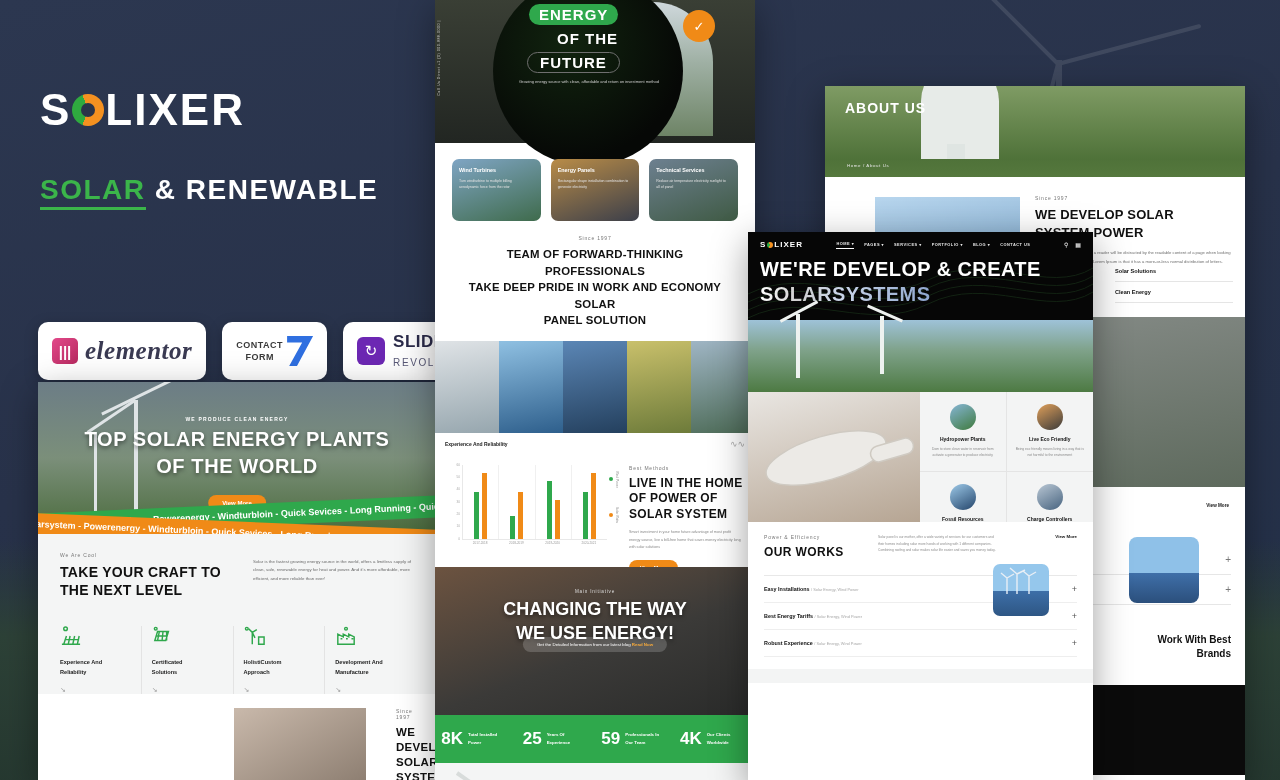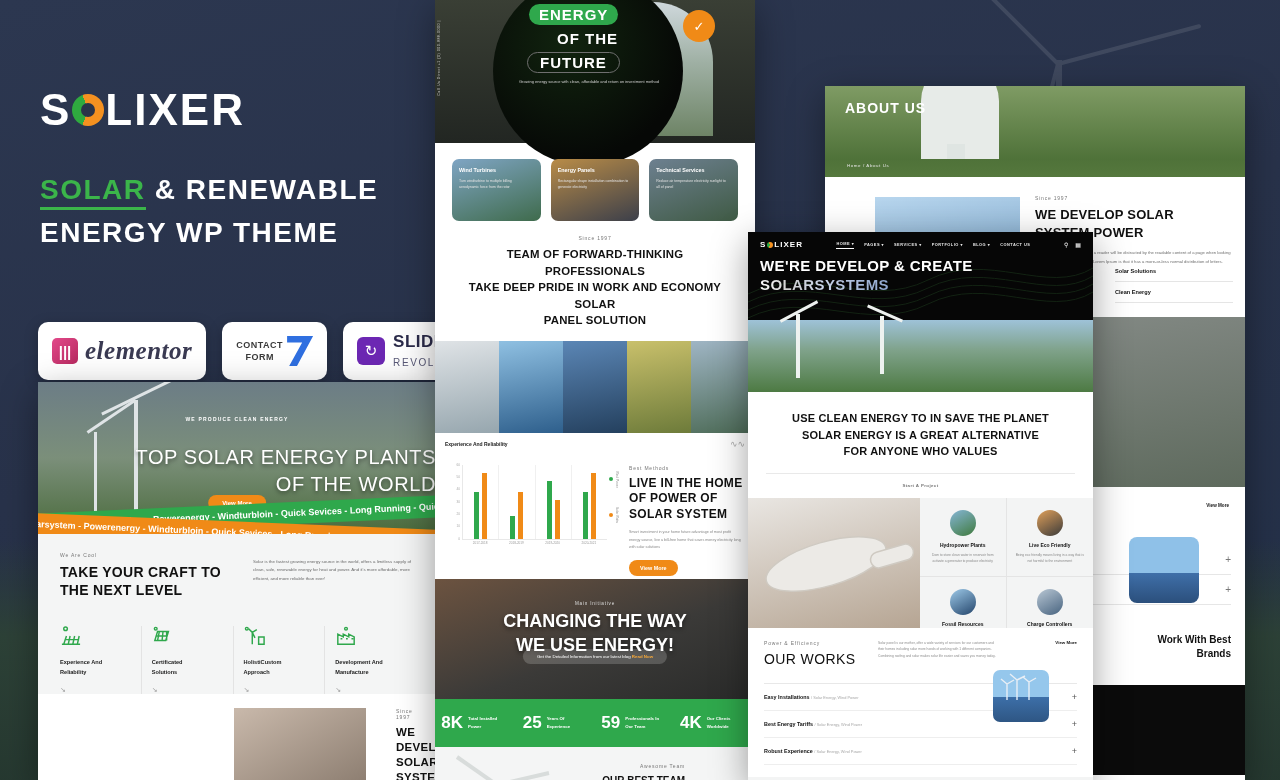--- a/index.html
+++ b/index.html
@@ -43,22 +43,22 @@
     display:flex;align-items:center;justify-content:center;color:#fff;font-size:15px;}
 
   
   .panel{position:absolute;background:#fff;overflow:hidden;box-shadow:0 10px 34px rgba(0,0,0,.38);}
 
   
   #panelA{left:38px;top:382px;width:398px;height:398px;}
   .a-hero{position:relative;height:152px;background:linear-gradient(180deg,#6c7d86 0%,#7b8f7a 50%,#4a6b3c 100%);}
   .a-hero .tb{position:absolute;background:#dfe4e6;}
   .a-eyebrow{position:absolute;top:34px;left:0;right:0;text-align:center;color:#fff;font-size:5px;letter-spacing:1.2px;font-weight:bold;}
-  .a-title{position:absolute;top:44px;left:0;right:0;text-align:right;color:#fff;font-size:20px;
-    font-weight:normal;letter-spacing:.6px;line-height:1.35;text-shadow:0 2px 4px rgba(0,0,0,.5);margin-top:18px;}
+  .a-title{position:absolute;top:44px;left:0;right:0;text-align:center;color:#fff;font-size:20px;
+    font-weight:bold;letter-spacing:.6px;line-height:1.35;text-shadow:0 2px 4px rgba(0,0,0,.5);}
   .a-btn{position:absolute;top:113px;left:50%;transform:translateX(-50%);background:#f08a17;color:#fff;
     font-size:6px;padding:5px 14px;border-radius:13px;font-weight:bold;}
   .marq{position:absolute;left:-22px;width:460px;height:22px;display:flex;align-items:center;gap:10px;
     color:#fff;font-weight:bold;font-size:9px;white-space:nowrap;padding-left:6px;}
   .marq.green{background:#2fa84c;top:122px;transform:rotate(-2.6deg);}
   .marq.orange{background:#f08a17;top:140px;transform:rotate(2.4deg);}
   .a-body{position:relative;background:#f4f5f5;height:160px;padding:18px 22px;box-sizing:border-box;}
   .sm-eyebrow{font-size:5px;color:#777;letter-spacing:.8px;margin-bottom:5px;}
   .h-sec{font-size:14px;font-weight:bold;letter-spacing:.3px;line-height:1.3;color:#111;}
   .a-para{position:absolute;left:215px;top:24px;width:165px;font-size:4.4px;color:#6b6b6b;line-height:1.9;}
@@ -108,21 +108,21 @@
   .bar.g{background:#2fa84c;}
   .bar.o{background:#f08a17;}
   .xlab{position:absolute;left:15px;right:0;top:76px;display:flex;}
   .xlab span{flex:1;text-align:center;font-size:3.1px;color:#9a9a9a;}
   .legend{position:absolute;right:-26px;top:6px;width:24px;}
   .lg{display:flex;align-items:center;gap:2px;margin-bottom:20px;}
   .lgdot{width:4px;height:4px;border-radius:50%;}
   .lgt{font-size:3.1px;color:#888;writing-mode:vertical-rl;}
   .chart-right{flex:1;padding-left:22px;}
   .b-cta{background:#f08a17;color:#fff;font-size:5.4px;font-weight:bold;padding:5px 11px;border-radius:11px;display:inline-block;margin-top:8px;}
-  .b-dark{position:relative;height:120px;background:linear-gradient(160deg,#6c5340 0%,#3b3a38 55%,#2a2b2a 100%);margin-top:12px;}
+  .b-dark{position:relative;height:148px;background:linear-gradient(160deg,#6c5340 0%,#3b3a38 55%,#2a2b2a 100%);}
   .b-dark .eyebrow{position:absolute;top:22px;left:0;right:0;text-align:center;color:#ddd;font-size:4.6px;letter-spacing:.8px;}
   .b-dark h2{position:absolute;top:30px;left:0;right:0;text-align:center;color:#fff;font-size:18px;
     font-weight:bold;line-height:1.35;margin:0;text-shadow:0 2px 4px rgba(0,0,0,.5);}
   .b-pill{position:absolute;top:70px;left:50%;transform:translateX(-50%);background:rgba(255,255,255,.18);
     border-radius:12px;padding:5px 14px;color:#fff;font-size:4.4px;}
   .b-pill b{color:#f6a93b;}
   .b-stats{height:48px;background:#2fa84c;display:flex;align-items:center;justify-content:space-around;color:#fff;}
   .st{display:flex;align-items:center;gap:5px;}
   .st .n{font-size:17px;font-weight:bold;}
   .st .t{font-size:4.4px;line-height:1.7;font-weight:bold;width:42px;}
@@ -175,40 +175,40 @@
   .d-menu span{color:#e8e8e8;font-size:3.9px;font-weight:bold;letter-spacing:.5px;}
   .d-menu span.act{border-bottom:1px solid #fff;padding-bottom:2px;}
   .d-ico{color:#fff;font-size:6px;}
   .d-row2{position:relative;display:flex;align-items:flex-end;justify-content:space-between;padding:12px 12px 0;}
   .d-note{display:flex;align-items:center;gap:5px;color:#fff;font-size:5.4px;font-weight:bold;letter-spacing:.3px;}
   .d-dot{width:9px;height:9px;border-radius:50%;background:#2fa84c;display:flex;align-items:center;justify-content:center;color:#fff;font-size:5px;}
   .d-stats{display:flex;gap:16px;text-align:center;}
   .d-stat .lbl{color:#9a9a9a;font-size:3.4px;}
   .d-stat .val{color:#fff;font-size:11px;font-weight:bold;}
   .d-sep{width:1px;background:#333;}
-  .d-h1{position:relative;padding:8px 12px 12px;color:#fff;font-size:15px;font-weight:bold;letter-spacing:.4px;line-height:1.25;}
+  .d-h1{position:relative;padding:8px 12px 12px;color:#fff;font-size:20px;font-weight:bold;letter-spacing:.4px;line-height:1.25;}
   .d-h1 .grad{background:linear-gradient(90deg,#ffffff 0%,#cfcfcf 22%,#c9d4e8 48%,#8fa6cf 100%);
     -webkit-background-clip:text;background-clip:text;color:transparent;}
   .d-img{height:72px;background:linear-gradient(180deg,#9ec2d8 0%,#7fa28a 42%,#4d7a43 100%);position:relative;}
   .d-img .t1,.d-img .t2{position:absolute;background:#eef2f0;}
   .d-sec2{background:#fff;padding:18px 18px 10px;text-align:center;}
   .d-h2{font-size:11px;font-weight:bold;line-height:1.5;color:#111;letter-spacing:.2px;}
   .d-hr{height:1px;background:#e9e9e9;margin:13px 0 9px;}
   .d-small{font-size:4.4px;color:#777;font-weight:bold;letter-spacing:.4px;}
   .d-feats{display:flex;height:130px;}
   .d-fimg{width:172px;background:linear-gradient(165deg,#e9e6e2,#b6a593);position:relative;}
   .d-fgrid{flex:1;display:grid;grid-template-columns:1fr 1fr;background:#f3f4f4;}
   .d-f{padding:12px 7px;text-align:center;border-right:1px solid #e4e4e4;border-bottom:1px solid #e4e4e4;}
   .d-f:nth-child(2n){border-right:none;}
   .d-f:nth-child(n+3){border-bottom:none;}
   .d-fi{width:26px;height:26px;border-radius:50%;margin:0 auto 6px;}
   .d-ft{font-size:5px;font-weight:bold;color:#111;}
   .d-fp{font-size:3.3px;color:#8a8a8a;line-height:1.9;margin-top:4px;}
   .d-works{background:#fff;padding:12px 16px;position:relative;}
-  .d-wtitle{font-size:14px;font-weight:normal;color:#111;letter-spacing:.4px;}
+  .d-wtitle{font-size:12px;font-weight:bold;color:#111;letter-spacing:.4px;}
   .d-wpara{position:absolute;left:130px;top:12px;width:120px;font-size:3.3px;color:#8d8d8d;line-height:2;}
   .d-more{position:absolute;right:16px;top:12px;font-size:4.4px;font-weight:bold;color:#111;}
   .d-wlist{margin-top:16px;border-top:1px solid #e8e8e8;}
   .d-wi{display:flex;align-items:center;justify-content:space-between;border-bottom:1px solid #eee;padding:8px 0;}
   .d-wi .nm{font-size:5.4px;font-weight:bold;color:#111;}
   .d-wi .nm i{font-style:normal;font-weight:normal;color:#a7a7a7;font-size:3.9px;}
   .d-wi .pl{font-size:9px;color:#555;}
   .d-wimg{position:absolute;right:44px;top:42px;width:56px;height:52px;border-radius:7px;
     background:linear-gradient(180deg,#95c7ec 52%,#3d6fa8 52%,#2e5684 100%);}
   .d-pro{background:#f3f4f4;padding:14px 16px 0;text-align:center;}
@@ -228,21 +228,20 @@
 <div class="brand">
   <div class="brand-word">
     <span>S</span>
       <span class="logo-o"></span>
       <span>LIXER</span>
   </div>
 </div>
 <div class="tagline">
   <span class="hl">SOLAR</span>
   <span>&amp; RENEWABLE</span><br>
-  <span>ENERGY WP THEME</span>
 </div>
 
 <div class="badges">
   <div class="badge">
     <span class="el-i">
         <span>|||</span>
       </span>
     <span class="badge-text" style="font-family:'Liberation Serif',serif;font-style:italic;font-size:25px;color:#3a3a52;">elementor</span>
   </div>
   <div class="badge">
@@ -599,29 +598,20 @@
       <span>WE'RE DEVELOP &amp; CREATE</span><br>
       <span class="grad">SOLARSYSTEMS</span>
     </div>
   </div>
   <div class="d-img">
     <div class="t1" style="left:48px;top:-6px;width:4px;height:64px;"></div>
     <div class="t1" style="left:30px;top:-10px;width:42px;height:3px;transform:rotate(-28deg);"></div>
     <div class="t2" style="left:132px;top:-4px;width:4px;height:58px;"></div>
     <div class="t2" style="left:118px;top:-8px;width:38px;height:3px;transform:rotate(24deg);"></div>
   </div>
-  <div class="d-sec2">
-    <div class="d-h2">
-      <span>USE CLEAN ENERGY TO IN SAVE THE PLANET</span><br>
-      <span>SOLAR ENERGY IS A GREAT ALTERNATIVE</span><br>
-      <span>FOR ANYONE WHO VALUES</span>
-    </div>
-    <div class="d-hr"></div>
-    <div class="d-small">Start A Project</div>
-  </div>
   <div class="d-feats">
     <div class="d-fimg">
       <svg viewBox="0 0 172 130" width="172" height="130">
           <g fill="#eceae6" stroke="#cfcac2" stroke-width="1.5">
             <ellipse cx="78" cy="66" rx="62" ry="22" transform="rotate(-16 78 66)"></ellipse>
             <rect x="122" y="50" width="44" height="16" rx="8" transform="rotate(-16 144 58)"></rect>
           </g>
         </svg>
     </div>
     <div class="d-fgrid" id="dfeats">

